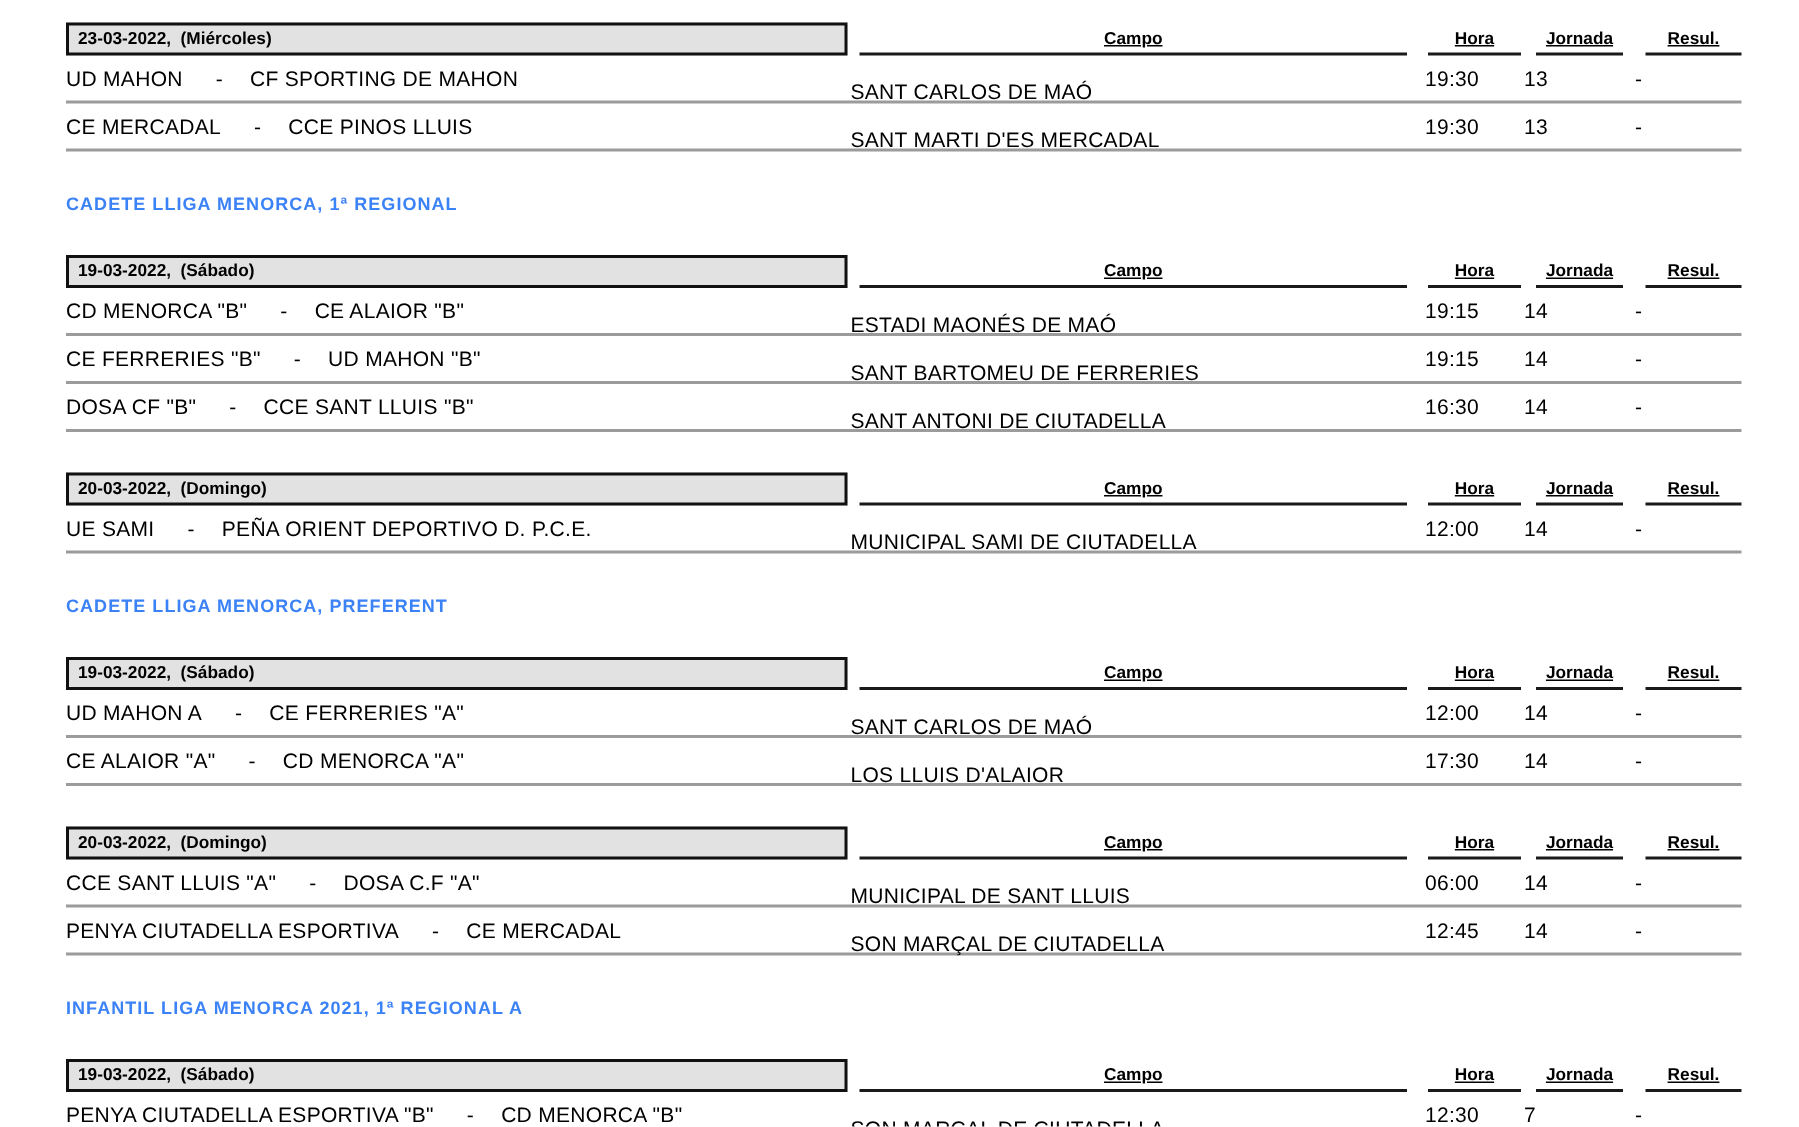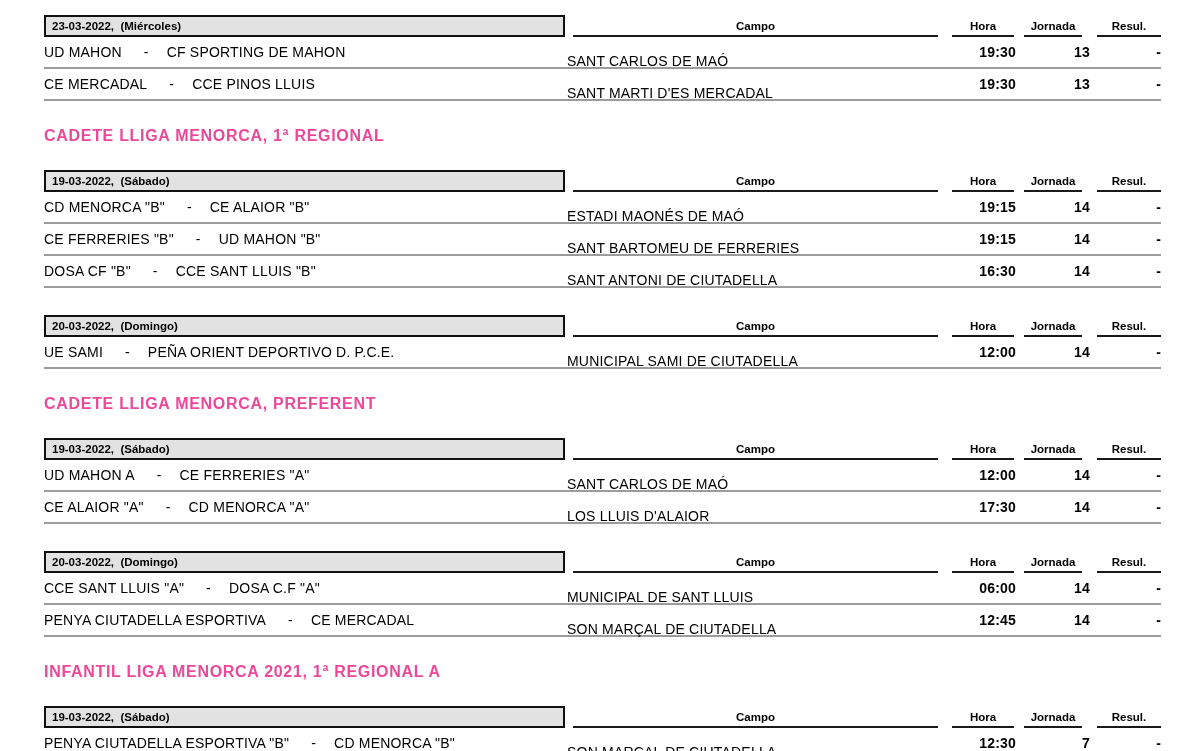--- a/index.html
+++ b/index.html
@@ -6,26 +6,26 @@
     margin: 0; padding: 0;
     background: #ffffff;
     width: 1199px; height: 751px;
     overflow: hidden;
     font-family: "Liberation Sans", "DejaVu Sans", sans-serif;
     color: #000;
   }
   #doc { padding: 14px 38px 0 44px; }
 
   h2.heading {
-    font-size: 16px;
+    font-size: 12px;
     font-weight: bold;
     letter-spacing: 0.7px;
     line-height: 18px;
     margin: 22px 0 24px 0;
-    color: #ec4899;
+    color: #3b82f6;
   }
 
   .fixture-table { margin: 0 0 26px 0; }
 
   .thead, .trow {
     display: grid;
     grid-template-columns: 521px 1fr 66px 74px 71px;
   }
 
   .thead { align-items: end; height: 23px; }
@@ -43,39 +43,40 @@
     white-space: pre;
   }
 
   .th {
     font-weight: bold;
     font-size: 11.5px;
     text-align: center;
     border-bottom: 2px solid var(--header-rule, #1a1a1a);
     padding-bottom: 3px;
     white-space: nowrap;
+    text-decoration: underline;
   }
   .th.campo   { margin: 0 12px 0 8px; }
   .th.hora    { margin: 0 2px; }
   .th.jornada { margin: 0 8px; }
   .th.resul   { margin-left: 7px; }
 
   .trow {
     align-items: center;
     height: 30px;
     border-bottom: 2px solid var(--row-rule, #9b9b9b);
     font-size: 14px;
     letter-spacing: 0.2px;
   }
 
   .match { white-space: nowrap; overflow: hidden; padding-right: 6px; }
   .dash  { display: inline-block; margin: 0 18px 0 22px; }
 
   .cell-campo { padding-left: 2px; white-space: nowrap; overflow: hidden; margin-top: 18px; }
-  .c { text-align: right; font-weight: bold; }
+  .c { text-align: left; }
 </style>
 </head>
 <body>
 
 <main id="doc">
     <section class="fixture-table">
       <div class="thead">
         <div class="date-box">23-03-2022,  (Miércoles)</div>
         <div class="th campo">Campo</div>
         <div class="th hora">Hora</div>

